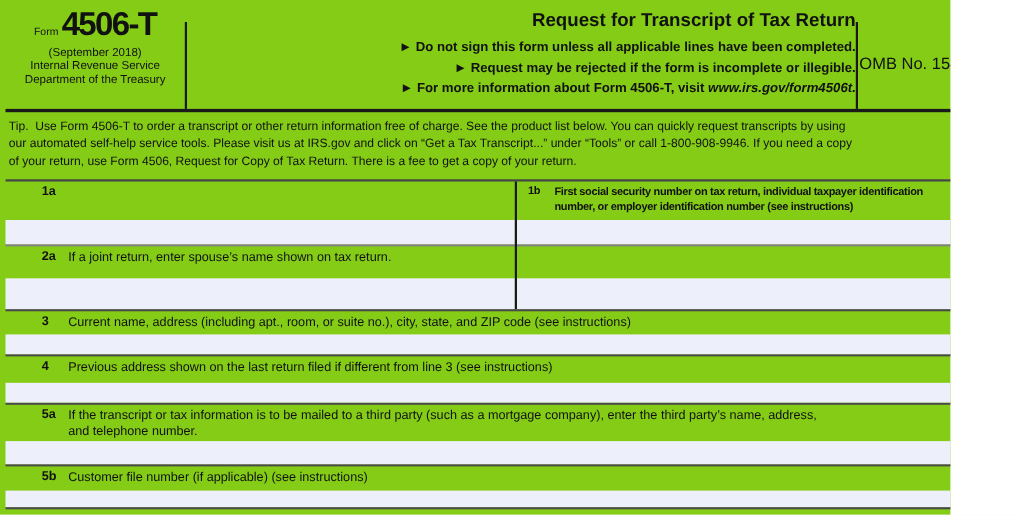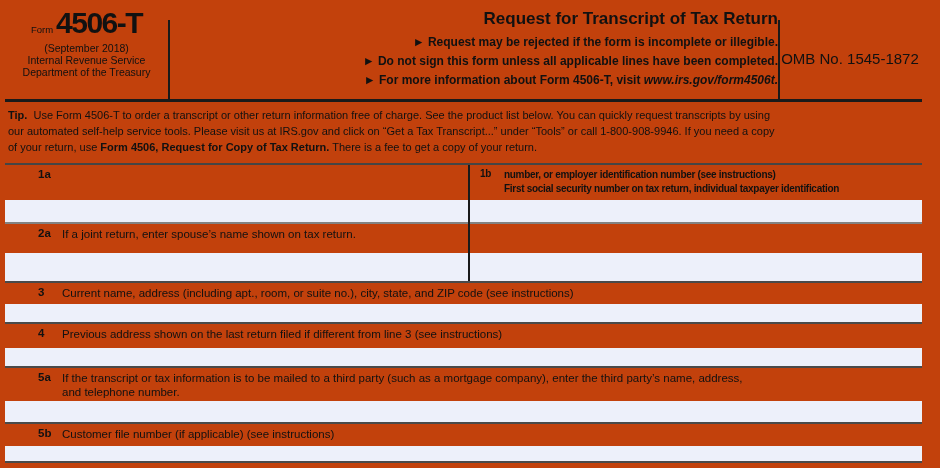--- a/index.html
+++ b/index.html
@@ -1,16 +1,16 @@
 <!DOCTYPE html>
 <html><head>
 <meta charset="utf-8">
 <style>
   html,body{margin:0;padding:0;background:#ffffff;}
-  .page{position:relative;width:940px;height:468px;background:#c2410c;overflow:hidden;
+  .page{position:relative;width:864px;height:468px;background:#84cc16;overflow:hidden;
         font-family:"Liberation Sans",sans-serif;color:#111;}
   
   .hdr{position:absolute;left:5px;top:0;width:917px;height:99px;border-bottom:3px solid #1a1a1a;display:flex;}
   .hdr-left{width:163px;box-sizing:border-box;padding-top:9px;text-align:center;}
   .formline{display:flex;align-items:baseline;justify-content:center;}
   .form-word{font-size:9.5px;}
   .form-num{font-size:30px;font-weight:bold;letter-spacing:-1.5px;line-height:.95;margin-left:3px;}
   .rev{font-size:10.5px;margin-top:4px;}
   .agency{font-size:10.5px;line-height:1.18;}
   .hdr-center{width:610px;box-sizing:border-box;padding-top:9px;text-align:right;}
@@ -19,21 +19,21 @@
   .it{font-style:italic;}
   .hdr-right{flex:1;display:flex;align-items:center;justify-content:center;box-sizing:border-box;padding-top:18px;}
   .omb{font-size:15px;}
   .vdiv{position:absolute;top:20px;bottom:0;width:2px;background:#1a1a1a;}
   .vdiv-l{left:163px;}
   .vdiv-r{left:773px;}
   
   .tip{position:absolute;left:5px;top:107px;width:930px;font-size:11px;line-height:16px;}
   .tip{padding-left:3px;}
   .tline{white-space:pre;}
-  .b{font-weight:bold;margin-top:32px;}
+  .b{font-weight:normal;margin-top:32px;}
   
   .table{position:absolute;left:5px;top:163px;width:917px;border-top:2px solid #454545;}
   .group12{position:relative;}
   .vline{position:absolute;left:463px;top:0;bottom:0;width:2px;background:#1a1a1a;}
   .lblrow{display:flex;box-sizing:border-box;}
   .cell{display:flex;box-sizing:border-box;padding-top:3px;font-size:11.5px;}
   .cell-l{width:463px;padding-left:33px;}
   .cell-r{flex:1;padding-left:12px;}
   .cell-r.boldcell{font-weight:bold;font-size:10px;letter-spacing:-0.3px;}
   .num{font-weight:bold;flex:none;width:24px;font-size:inherit;}
@@ -65,22 +65,22 @@
       <div class="formline">
         <span class="form-word">Form</span>
         <span class="form-num">4506-T</span>
       </div>
       <div class="rev">(September 2018)</div>
       <div class="agency">Internal Revenue Service</div>
       <div class="agency">Department of the Treasury</div>
     </div>
     <div class="hdr-center">
       <h1 class="title">Request for Transcript of Tax Return</h1>
+      <div class="bullet">► Do not sign this form unless all applicable lines have been completed.</div>
       <div class="bullet">► Request may be rejected if the form is incomplete or illegible.</div>
-      <div class="bullet">► Do not sign this form unless all applicable lines have been completed.</div>
       <div class="bullet"><span>► For more information about Form 4506-T, visit </span><span class="it">www.irs.gov/form4506t.</span></div>
     </div>
     <div class="hdr-right">
       <div class="omb">OMB No. 1545-1872</div>
     </div>
     <i class="vdiv vdiv-l"></i>
     <i class="vdiv vdiv-r"></i>
   </header>
 
   <div class="tip">
@@ -92,22 +92,22 @@
   <div class="table">
 
     <div class="group12">
       <div class="lblrow h-lbl1">
         <div class="cell cell-l">
           <span class="num">1a</span>
         </div>
         <div class="cell cell-r boldcell">
           <span class="num">1b</span>
           <div class="txt">
+            <span class="line">First social security number on tax return, individual taxpayer identification</span>
             <span class="line">number, or employer identification number (see instructions)</span>
-            <span class="line">First social security number on tax return, individual taxpayer identification</span>
           </div>
         </div>
       </div>
       <div class="fldrow">
         <div class="field fl h-f1"></div>
         <div class="field fr h-f1"></div>
       </div>
       <div class="sep sep-light"></div>
       <div class="lblrow h-lbl2">
         <div class="cell cell-l">

